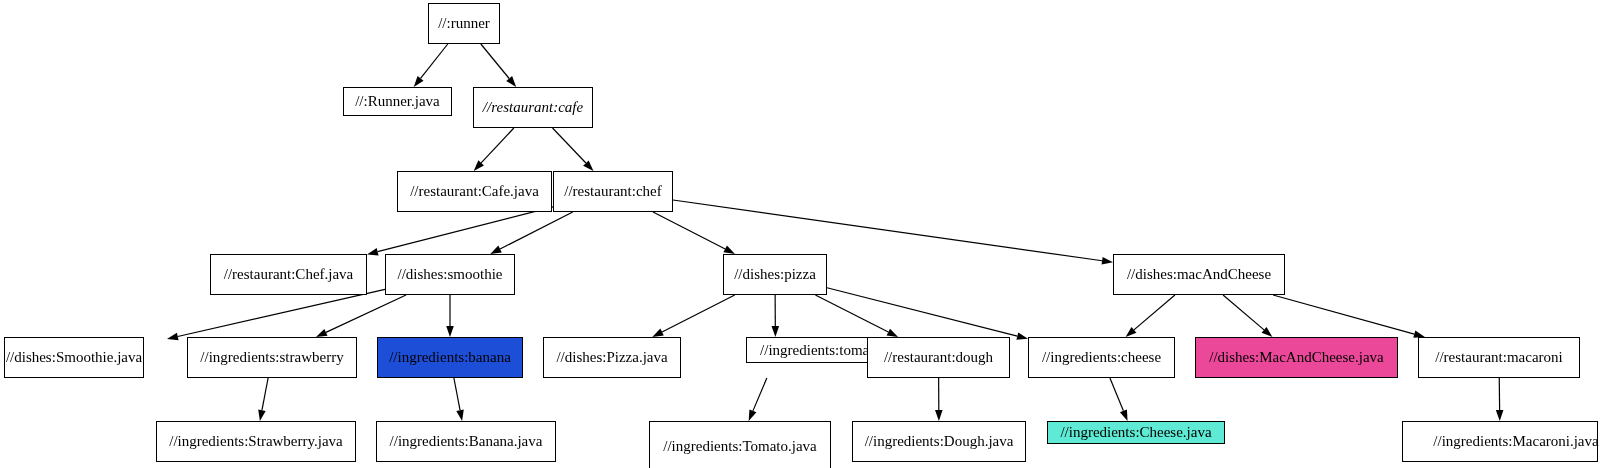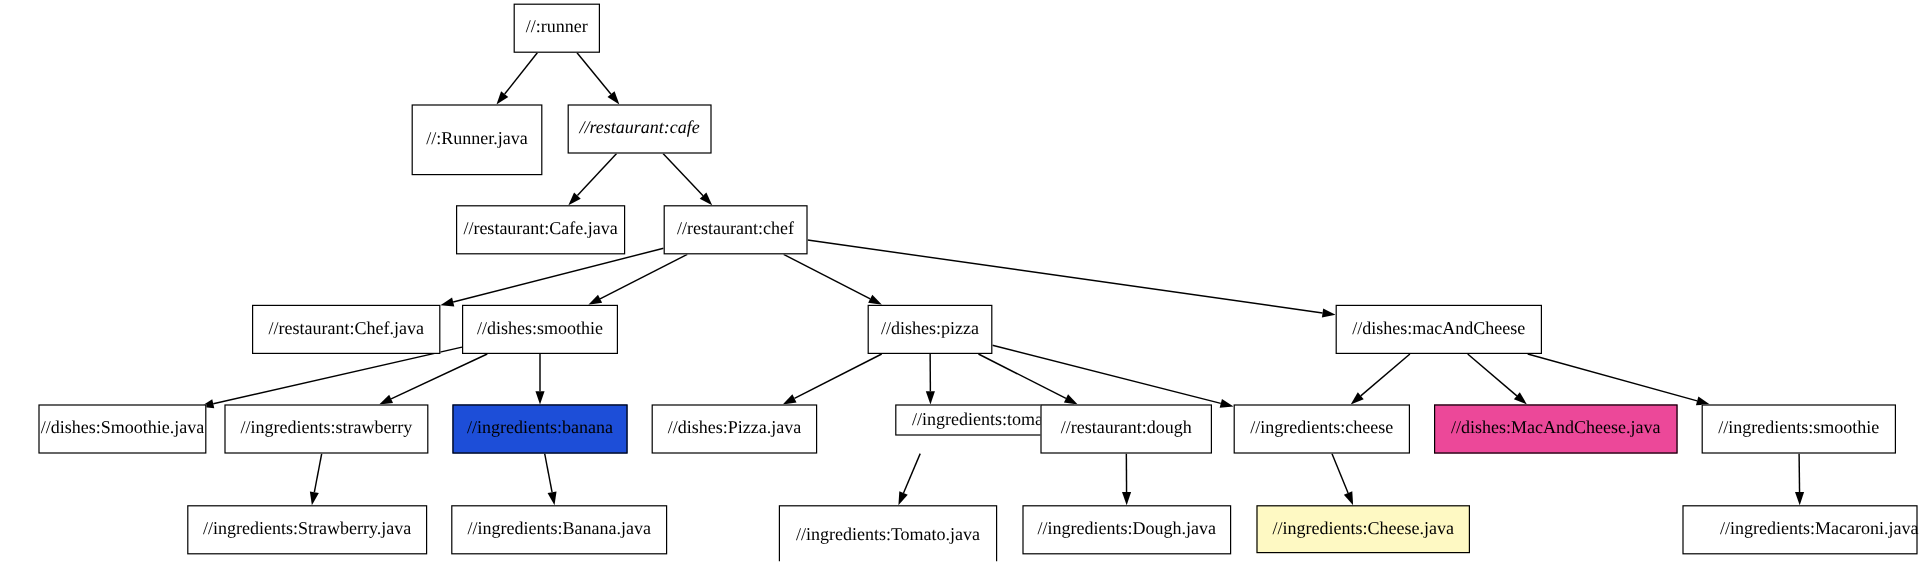--- a/index.html
+++ b/index.html
@@ -132,45 +132,45 @@
         <polygon points="1424.9036144578313,337 1413.2886170578863,337.72927045687544 1415.315153640252,330.40443943627616" fill="#000000"></polygon>
       </g>
       <g>
         <line x1="1499.2440476190477" y1="378" x2="1499.6250092785192" y2="410.0007793956151" stroke="#000000" stroke-width="1.2"></line>
         <polygon points="1499.7559523809523,421 1495.825278524277,410.04601428554656 1503.4247400327613,409.95554450568363" fill="#000000"></polygon>
       </g>
     </svg>
 <div class="node" style="left: 428px; top: 3px; width: 72px; height: 41px; border-color: rgb(0, 0, 0); background: rgb(255, 255, 255);">
       <span style="color: rgb(0, 0, 0); font-size: 15px;">//:runner</span>
     </div>
-    <div class="node" style="left: 343px; top: 87px; width: 109px; height: 59px; border-color: rgb(0, 0, 0); background: rgb(255, 255, 255);">
+    <div class="node" style="left: 343px; top: 87px; width: 109px; height: 29px; border-color: rgb(0, 0, 0); background: rgb(255, 255, 255);">
       <span style="color: rgb(0, 0, 0); font-size: 15px;">//:Runner.java</span>
     </div>
     <div class="node" style="left: 473px; top: 87px; width: 120px; height: 41px; border-color: rgb(0, 0, 0); background: rgb(255, 255, 255);">
       <span style="color: rgb(0, 0, 0); font-size: 15px; font-style: italic;">//restaurant:cafe</span>
     </div>
-    <div class="node" style="left: 380px; top: 171px; width: 141px; height: 41px; border-color: rgb(0, 0, 0); background: rgb(255, 255, 255);">
+    <div class="node" style="left: 397px; top: 171px; width: 155px; height: 41px; border-color: rgb(0, 0, 0); background: rgb(255, 255, 255);">
       <span style="color: rgb(0, 0, 0); font-size: 15px;">//restaurant:Cafe.java</span>
     </div>
     <div class="node" style="left: 553px; top: 171px; width: 120px; height: 41px; border-color: rgb(0, 0, 0); background: rgb(255, 255, 255);">
       <span style="color: rgb(0, 0, 0); font-size: 15px;">//restaurant:chef</span>
     </div>
     <div class="node" style="left: 210px; top: 254px; width: 157px; height: 41px; border-color: rgb(0, 0, 0); background: rgb(255, 255, 255);">
       <span style="color: rgb(0, 0, 0); font-size: 15px;">//restaurant:Chef.java</span>
     </div>
     <div class="node" style="left: 385px; top: 254px; width: 130px; height: 41px; border-color: rgb(0, 0, 0); background: rgb(255, 255, 255);">
       <span style="color: rgb(0, 0, 0); font-size: 15px;">//dishes:smoothie</span>
     </div>
     <div class="node" style="left: 723px; top: 254px; width: 104px; height: 41px; border-color: rgb(0, 0, 0); background: rgb(255, 255, 255);">
       <span style="color: rgb(0, 0, 0); font-size: 15px;">//dishes:pizza</span>
     </div>
     <div class="node" style="left: 1113px; top: 254px; width: 172px; height: 41px; border-color: rgb(0, 0, 0); background: rgb(255, 255, 255);">
       <span style="color: rgb(0, 0, 0); font-size: 15px;">//dishes:macAndCheese</span>
     </div>
-    <div class="node" style="left: 4px; top: 337px; width: 140px; height: 41px; border-color: rgb(0, 0, 0); background: rgb(255, 255, 255); margin-left: 28px;">
+    <div class="node" style="left: 4px; top: 337px; width: 140px; height: 41px; border-color: rgb(0, 0, 0); background: rgb(255, 255, 255);">
       <span style="color: rgb(0, 0, 0); font-size: 15px;">//dishes:Smoothie.java</span>
     </div>
     <div class="node" style="left: 187px; top: 337px; width: 170px; height: 41px; border-color: rgb(0, 0, 0); background: rgb(255, 255, 255);">
       <span style="color: rgb(0, 0, 0); font-size: 15px;">//ingredients:strawberry</span>
     </div>
     <div class="node" style="left: 377px; top: 337px; width: 146px; height: 41px; border-color: rgb(0, 0, 0); background: #1d4ed8;">
       <span style="color: rgb(0, 0, 0); font-size: 15px;">//ingredients:banana</span>
     </div>
     <div class="node" style="left: 543px; top: 337px; width: 138px; height: 41px; border-color: rgb(0, 0, 0); background: rgb(255, 255, 255);">
       <span style="color: rgb(0, 0, 0); font-size: 15px;">//dishes:Pizza.java</span>
@@ -181,33 +181,33 @@
     <div class="node" style="left: 867px; top: 337px; width: 143px; height: 41px; border-color: rgb(0, 0, 0); background: rgb(255, 255, 255);">
       <span style="color: rgb(0, 0, 0); font-size: 15px;">//restaurant:dough</span>
     </div>
     <div class="node" style="left: 1028px; top: 337px; width: 147px; height: 41px; border-color: rgb(0, 0, 0); background: rgb(255, 255, 255);">
       <span style="color: rgb(0, 0, 0); font-size: 15px;">//ingredients:cheese</span>
     </div>
     <div class="node" style="left: 1195px; top: 337px; width: 203px; height: 41px; border-color: rgb(0, 0, 0); background: #ec4899;">
       <span style="color: rgb(0, 0, 0); font-size: 15px;">//dishes:MacAndCheese.java</span>
     </div>
     <div class="node" style="left: 1418px; top: 337px; width: 162px; height: 41px; border-color: rgb(0, 0, 0); background: rgb(255, 255, 255);">
-      <span style="color: rgb(0, 0, 0); font-size: 15px;">//ingredients:smoothie</span>
+      <span style="color: rgb(0, 0, 0); font-size: 15px;">//restaurant:macaroni</span>
     </div>
     <div class="node" style="left: 156px; top: 421px; width: 200px; height: 41px; border-color: rgb(0, 0, 0); background: rgb(255, 255, 255);">
       <span style="color: rgb(0, 0, 0); font-size: 15px;">//ingredients:Strawberry.java</span>
     </div>
     <div class="node" style="left: 376px; top: 421px; width: 180px; height: 41px; border-color: rgb(0, 0, 0); background: rgb(255, 255, 255);">
       <span style="color: rgb(0, 0, 0); font-size: 15px;">//ingredients:Banana.java</span>
     </div>
     <div class="node" style="left: 649px; top: 421px; width: 182px; height: 51px; border-color: rgb(0, 0, 0); background: rgb(255, 255, 255);">
       <span style="color: rgb(0, 0, 0); font-size: 15px;">//ingredients:Tomato.java</span>
     </div>
     <div class="node" style="left: 852px; top: 421px; width: 174px; height: 41px; border-color: rgb(0, 0, 0); background: rgb(255, 255, 255);">
       <span style="color: rgb(0, 0, 0); font-size: 15px;">//ingredients:Dough.java</span>
     </div>
-    <div class="node" style="left: 1047px; top: 421px; width: 178px; height: 40px; border-color: rgb(0, 0, 0); background: #fef9c3;">
+    <div class="node" style="left: 1047px; top: 421px; width: 178px; height: 23px; border-color: rgb(0, 0, 0); background: #5eead4;">
       <span style="color: rgb(0, 0, 0); font-size: 15px;">//ingredients:Cheese.java</span>
     </div>
     <div class="node" style="left: 1402px; top: 421px; width: 196px; height: 41px; border-color: rgb(0, 0, 0); background: rgb(255, 255, 255); padding-left: 32px;">
       <span style="color: rgb(0, 0, 0); font-size: 15px;">//ingredients:Macaroni.java</span>
     </div>
   </div>
 
 </body></html>

